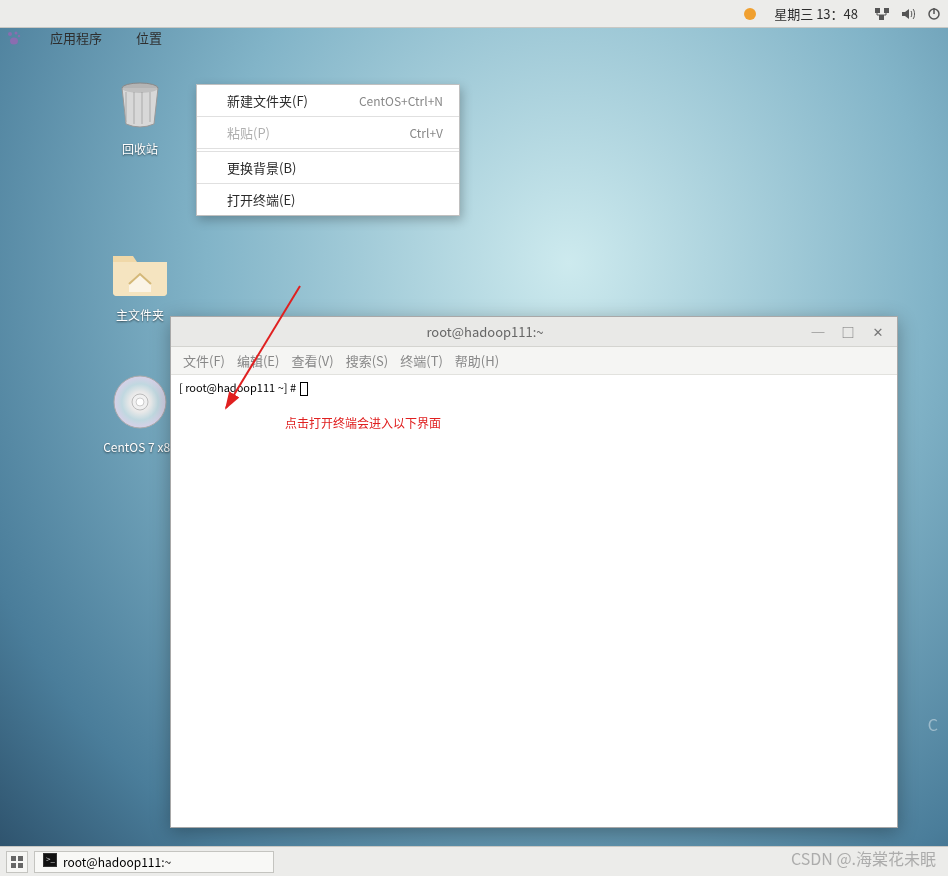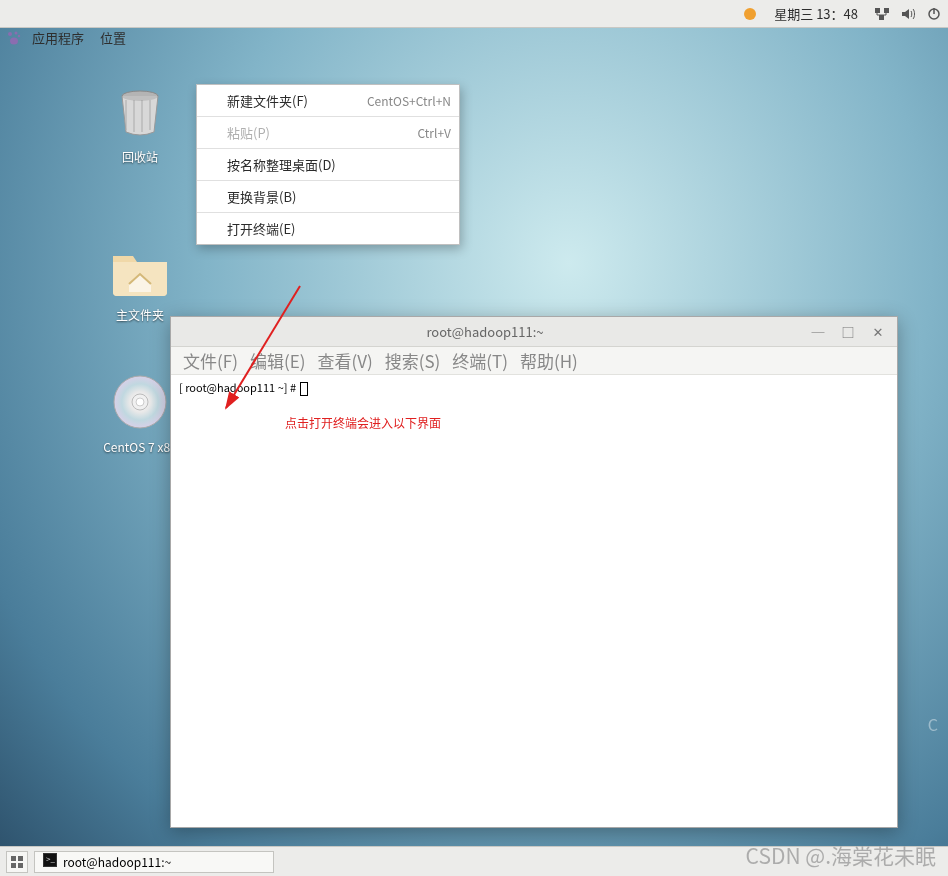--- a/index.html
+++ b/index.html
@@ -1,65 +1,65 @@
 <!DOCTYPE html>
 <html><head>
 <meta charset="utf-8">
 <style>
 * { box-sizing: border-box; margin: 0; padding: 0; font-family: "Noto Sans CJK SC", "WenQuanYi Micro Hei", sans-serif; }
 body { width: 948px; height: 876px; overflow: hidden; position: relative; background: radial-gradient(ellipse at 60% 30%, #cdeaee 0%, #82b4c8 45%, #4a7d9a 80%, #2b4e68 100%); }
 
 
 .top-panel { position: absolute; top: 0; left: 0; right: 0; height: 28px; background: #ececea; border-bottom: 1px solid #c8c8c4; display: flex; align-items: center; padding: 0 6px; font-size: 13px; color: #2e2e2e; z-index: 50; }
-.top-panel .left-items { display: flex; align-items: center; gap: 4px; margin-top: 48px; }
+.top-panel .left-items { display: flex; align-items: center; gap: 22px; margin-top: 48px; }
 .top-panel .spacer { flex: 1; }
 .top-panel .right-items { display: flex; align-items: center; gap: 10px; }
 .app-icon { display:inline-block; width:16px; height:16px; }
 .panel-item { padding: 0 6px; cursor: default; }
 .panel-icon { width:16px; height:16px; display:inline-flex; align-items:center; justify-content:center; }
 
 
 .desktop-icon { position: absolute; width: 110px; text-align: center; color: #fff; font-size: 12px; text-shadow: 0 1px 2px rgba(0,0,0,.6); }
 .desktop-icon .icon-box { width: 64px; height: 64px; margin: 0 auto 4px; display:flex; align-items:center; justify-content:center; }
-.trash { top: 80px; left: 85px; }
+.trash { top: 72px; left: 85px; }
 .home { top: 238px; left: 85px; }
 .cd { top: 370px; left: 85px; }
 
 
 .context-menu { position: absolute; top: 84px; left: 196px; width: 264px; background: #fff; border: 1px solid #c0c0c0; box-shadow: 2px 4px 10px rgba(0,0,0,.25); padding: 2px 0; font-size: 13px; z-index: 30; }
-.context-menu .item { display:flex; align-items:center; padding: 4px 8px 4px 8px; color: #2b2b2b; gap:6px; }
+.context-menu .item { display:flex; align-items:center; padding: 4px 16px 4px 8px; color: #2b2b2b; gap:6px; }
 .context-menu .item.disabled { color: #b0b0b0; }
 .context-menu .item .label { flex: 1; padding-left: 16px; }
 .context-menu .item .checkbox { width: 14px; height: 14px; border:1px solid #888; display:inline-flex; align-items:center; justify-content:center; font-size:11px; line-height:1; margin-left:2px; }
 .context-menu .item .checkbox::after { content:"✓"; }
 .context-menu .item.no-check .label { padding-left: 22px; }
 .context-menu .item .shortcut { color: #888; font-size: 12px; }
 .context-menu .sep { height: 1px; background: #e0e0e0; margin: 2px 0; }
 
 
 .arrow-svg { position:absolute; left:200px; top:280px; z-index:32; pointer-events:none; }
 .annotation { position:absolute; left:285px; top:414px; color:#e02020; font-size:12px; z-index:33; pointer-events:none; }
 
 
 .terminal-window { position:absolute; left:170px; top:316px; width:728px; height:512px; background:#fff; border:1px solid #a8a8a8; box-shadow:0 4px 18px rgba(0,0,0,.3); z-index:20; display:flex; flex-direction:column; }
 .titlebar { height:30px; background:#e9e9e7; border-bottom:1px solid #d4d4d0; display:flex; align-items:center; color:#666; font-size:13px; position:relative; }
 .titlebar .title-text { flex:1; text-align:center; }
 .titlebar .win-controls { display:flex; gap:16px; padding:0 12px; color:#777; }
 .titlebar .win-controls span { cursor:default; display:inline-flex; width:14px; justify-content:center; }
-.menubar { height:28px; background:#f5f5f3; border-bottom:1px solid #e2e2de; display:flex; align-items:center; gap:4px; padding:0 8px; font-size:17px; color:#888; }
+.menubar { height:28px; background:#f5f5f3; border-bottom:1px solid #e2e2de; display:flex; align-items:center; gap:4px; padding:0 8px; font-size:13px; color:#888; }
 .menubar span { padding: 0 4px; }
 .terminal-body { flex:1; background:#fff; padding:4px 8px; font-family: "DejaVu Sans Mono", monospace; font-size:11px; color:#000; }
 .terminal-body .prompt-line { white-space: pre; }
 .cursor-box { display:inline-block; width:8px; height:14px; border:1px solid #000; vertical-align:middle; margin-left:2px; }
 
 
 .bottom-panel { position:absolute; left:0; right:0; bottom:0; height:30px; background:#ececea; border-top:1px solid #c8c8c4; display:flex; align-items:center; padding:0 6px; gap:6px; font-size:12px; z-index:60; }
 .bottom-panel .btn { width:22px; height:22px; border:1px solid #c4c4c0; background:#f6f6f4; display:inline-flex; align-items:center; justify-content:center; }
 .taskbar-item { height:22px; border:1px solid #c4c4c0; background:#f8f8f6; display:inline-flex; align-items:center; padding:0 8px; gap:6px; min-width:240px; }
-.watermark { position:absolute; right:12px; bottom:6px; color:rgba(120,120,120,.55); font-size:21px; z-index:70; pointer-events:none; }
+.watermark { position:absolute; right:12px; bottom:6px; color:rgba(120,120,120,.55); font-size:16px; z-index:70; pointer-events:none; }
 
 .lang-indicator { position:absolute; right:10px; bottom:140px; color:rgba(255,255,255,.4); font-size:16px; z-index:5; }
 </style>
 </head>
 <body>
 
 <div class="top-panel">
   <div class="left-items">
     <span class="app-icon">
       <svg viewBox="0 0 16 16">
@@ -150,23 +150,20 @@
   <div class="item no-check">
     <span class="label">新建文件夹(F)</span>
     <span class="shortcut">CentOS+Ctrl+N</span>
   </div>
   <div class="sep"></div>
   <div class="item no-check disabled">
     <span class="label">粘贴(P)</span>
     <span class="shortcut">Ctrl+V</span>
   </div>
   <div class="sep"></div>
-  <div class="item no-check">
-    <span class="label">按名称整理桌面(D)</span>
-  </div>
   <div class="sep"></div>
   <div class="item no-check">
     <span class="label">更换背景(B)</span>
   </div>
   <div class="sep"></div>
   <div class="item no-check">
     <span class="label">打开终端(E)</span>
   </div>
 </div>
 

